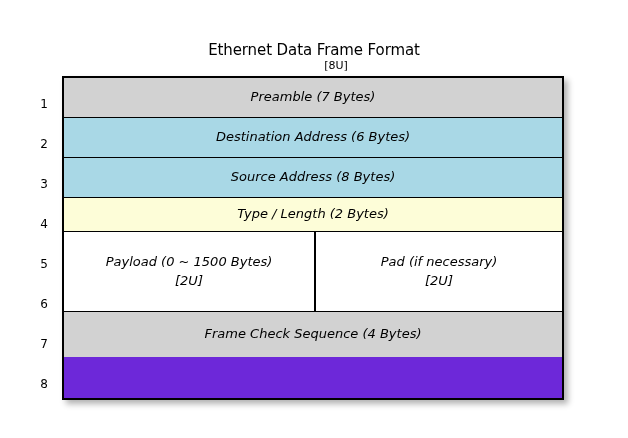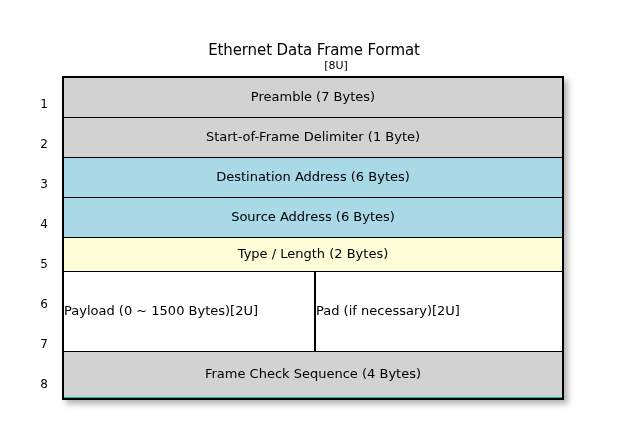--- a/index.html
+++ b/index.html
@@ -64,22 +64,23 @@
 
   
   .frame-table {
     position: absolute;
     left: 62px;
     top: 76px;
     width: 502px;
     height: 324px;
     border: 2px solid #000;
     box-sizing: border-box;
-    background: #14b8a6;
+    background: #6d28d9;
     box-shadow: 4px 4px 6px rgba(0,0,0,0.30);
+    font-style: italic;
   }
 
   .frow {
     position: relative;
     box-sizing: border-box;
     width: 100%;
     border-bottom: 1px solid #000;
     display: flex;
     align-items: center;
     justify-content: center;
@@ -107,23 +108,23 @@
     box-sizing: border-box;
     width: 100%;
     border-bottom: 1px solid #000;
     display: flex;
     align-items: stretch;
     background: #ffffff;
   }
   .payload-cell {
     box-sizing: border-box;
     display: flex;
-    flex-direction: row;
+    flex-direction: column;
     align-items: center;
-    justify-content: flex-start;
+    justify-content: center;
     text-align: center;
   }
   .payload-left {
     width: 252px;
     border-right: 2px solid #000;
   }
   .payload-right {
     flex: 1 1 auto;
   }
   .cell-line {
@@ -153,30 +154,27 @@
     <div class="rownum" style="top:262px">7</div>
     <div class="rownum" style="top:302px">8</div>
   </div>
 
   <div class="frame-table">
 
     <div class="frow fill-gray" style="height:40px">
       <span class="frow-label">Preamble (7 Bytes)</span>
     </div>
 
-    <div class="frow fill-gray" style="height:40px">
-      <span class="frow-label">Start-of-Frame Delimiter (1 Byte)</span>
-    </div>
 
     <div class="frow fill-blue" style="height:40px">
       <span class="frow-label">Destination Address (6 Bytes)</span>
     </div>
 
     <div class="frow fill-blue" style="height:40px">
-      <span class="frow-label">Source Address (6 Bytes)</span>
+      <span class="frow-label">Source Address (8 Bytes)</span>
     </div>
 
     <div class="frow fill-yellow" style="height:34px">
       <span class="frow-label">Type / Length (2 Bytes)</span>
     </div>
 
     <div class="payload-section" style="height:80px">
       <div class="payload-cell payload-left">
         <span class="cell-line">Payload (0 ~ 1500 Bytes)</span>
         <span class="cell-line">[2U]</span>

